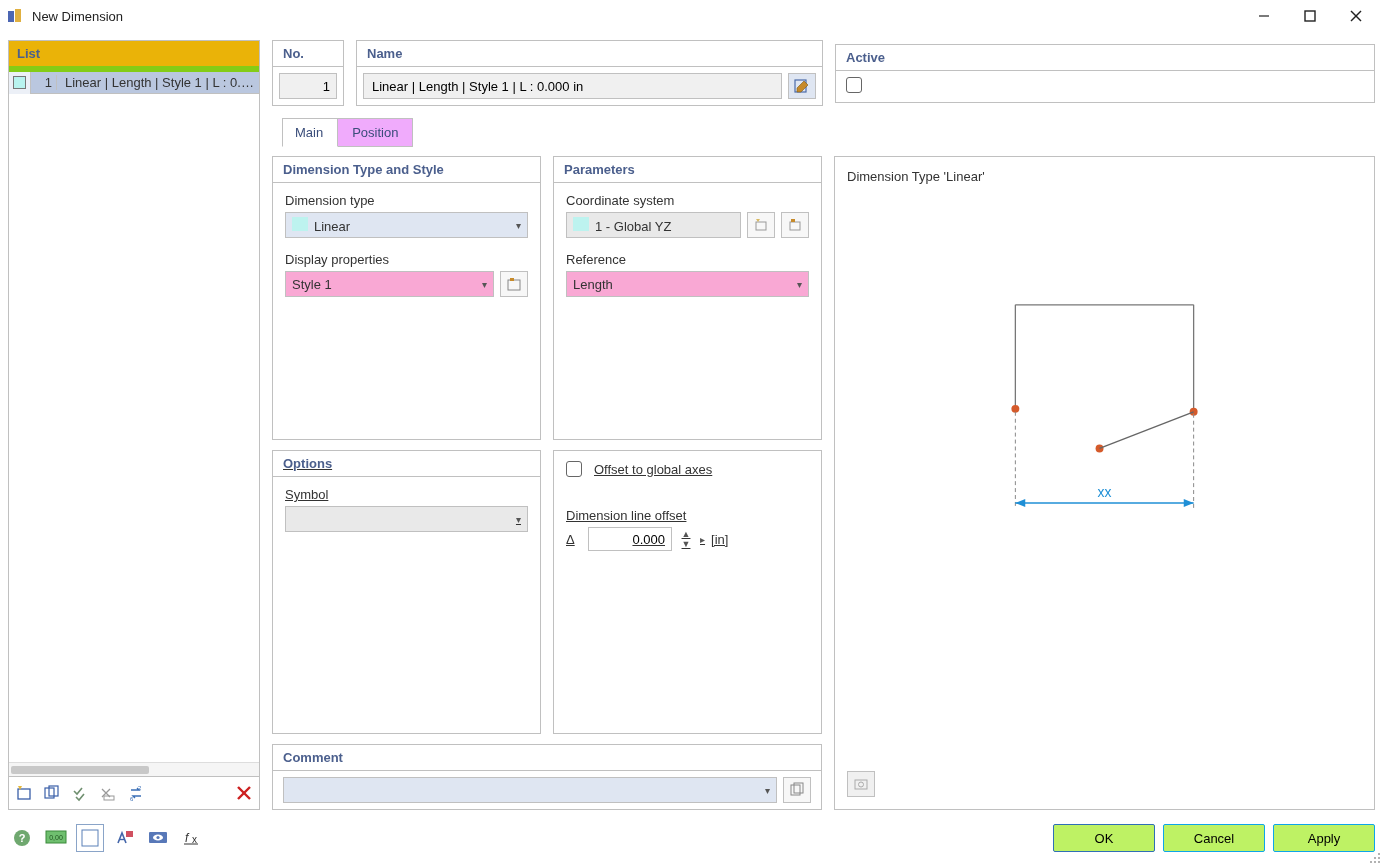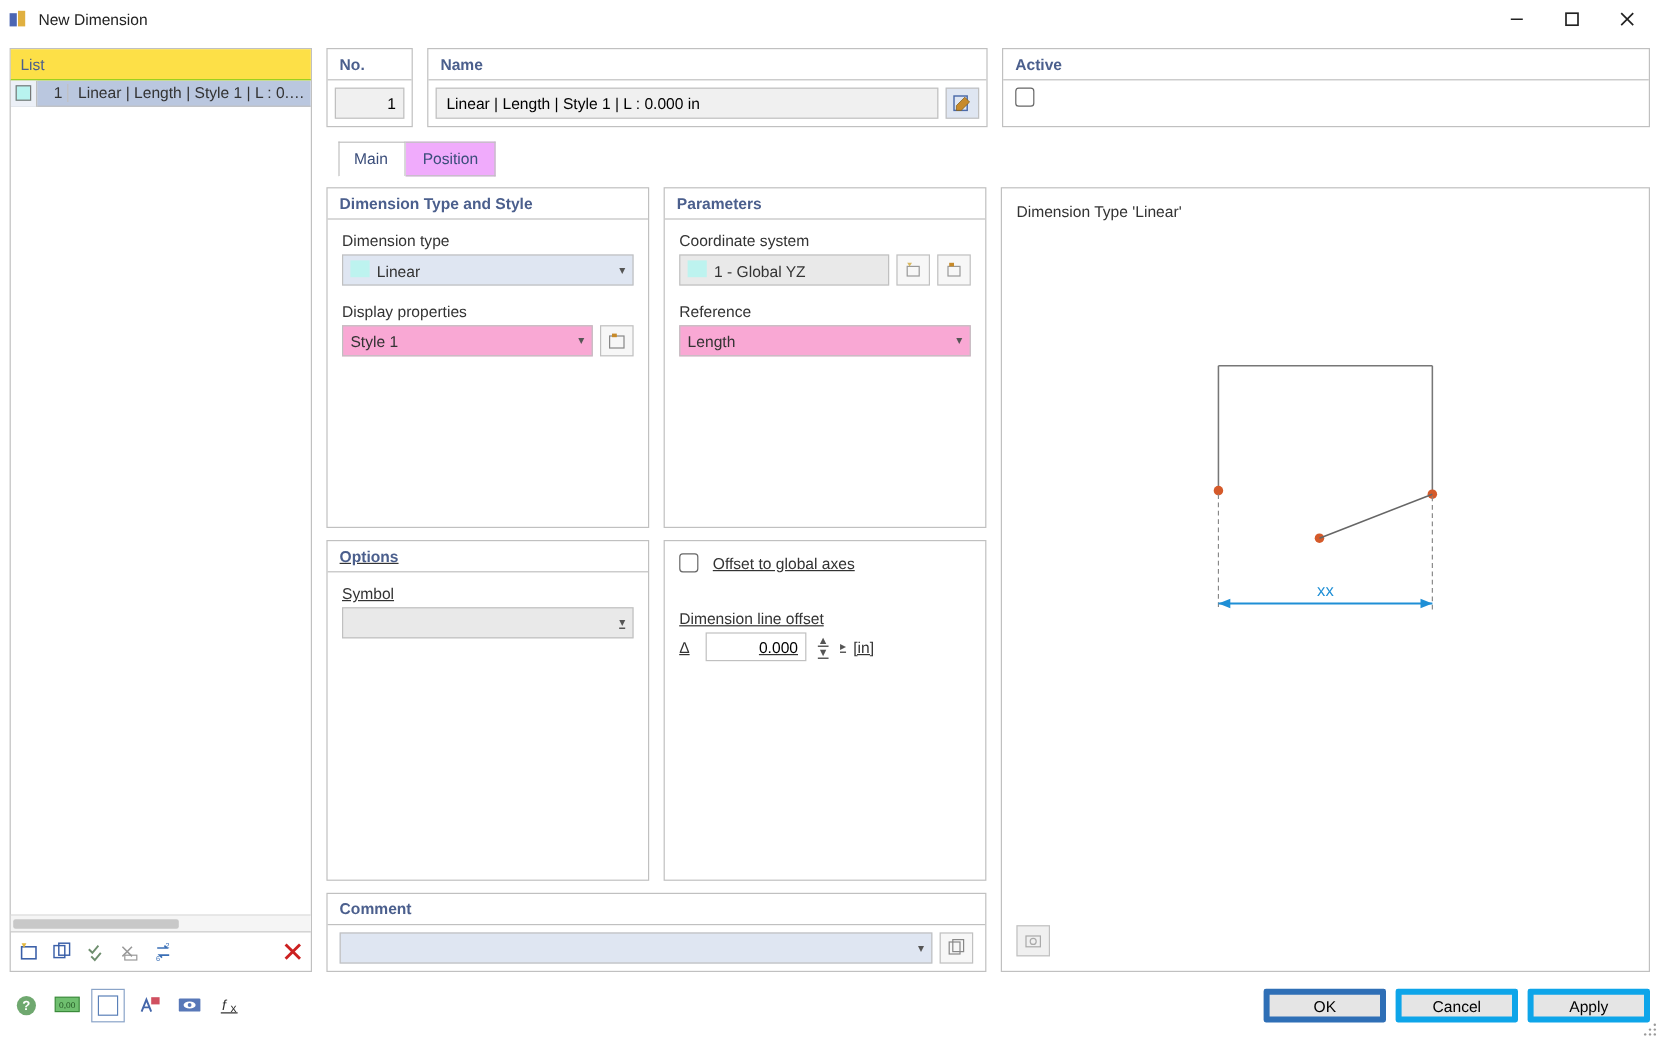--- a/index.html
+++ b/index.html
@@ -25,22 +25,22 @@
   .win-btn svg { stroke:#222; }
   
   .work {
     position:absolute; left:8px; right:8px; top:40px; bottom:56px;
     display:flex; gap:12px;
   }
   
   .panel { background:#fff; border:1px solid #c0c0c0; }
   .left-panel { width:252px; display:flex; flex-direction:column; }
   .left-head {
-    background:#fde047; color:#4b5f8d; font-weight:400; padding:5px 8px;
-    border-bottom:1px solid #84cc16;
+    background:#eab308; color:#4b5f8d; font-weight:700; padding:5px 8px;
+    border-bottom:6px solid #84cc16;
   }
   .left-body { flex:1; overflow:auto; position:relative; }
   .list-row {
     display:flex; align-items:center; gap:4px; background:#bac7df;
     height:22px; border-bottom:1px solid #c0c0c0;
   }
   .list-row .check {
     width:22px; height:22px; display:flex; align-items:center; justify-content:center;
     border-right:1px solid #c0c0c0; background:#ecf0f7;
   }
@@ -48,21 +48,21 @@
   .list-row .num { width:22px; text-align:right; padding-right:4px; border-right:1px solid #c0c0c0; }
   .list-row .txt { padding-left:4px; flex:1; white-space:nowrap; overflow:hidden; text-overflow:ellipsis; }
   .left-scroll { height:14px; background:#f5f5f5; border-top:1px solid #ddd; position:relative; }
   .left-scroll .thumb { position:absolute; left:2px; top:3px; width:55%; height:8px; background:#c8c8c8; border-radius:2px;}
   .left-foot { border-top:1px solid #c0c0c0; padding:5px 4px; display:flex; gap:6px; align-items:center; }
   .left-foot .spacer { flex:1; }
   .tb-btn { width:22px; height:22px; display:flex; align-items:center; justify-content:center; border:1px solid transparent; border-radius:2px;}
   .tb-btn svg { width:18px; height:18px; }
   
   .right-block { flex:1; display:flex; flex-direction:column; gap:10px; }
-  .toprow { display:flex; gap:12px; }
+  .toprow { display:flex; gap:12px;align-items:center; }
   .section-head { color:#4b5f8d; font-weight:600; padding:5px 10px; border-bottom:1px solid #c0c0c0; }
   .no-box { width:72px; }
   .no-box .body { padding:6px; }
   .no-box input { width:100%; height:26px; border:1px solid #c0c0c0; text-align:right; padding:0 6px; font:inherit; background:#f0f0f0; }
   .name-box { flex:1; }
   .name-box .body { padding:6px; display:flex; gap:6px; align-items:center; }
   .name-box input { flex:1; height:26px; border:1px solid #c0c0c0; padding:0 8px; font:inherit; background:#f0f0f0; }
   .icon-btn { width:28px; height:26px; border:1px solid #c0c0c0; background:#dfe6f2; display:flex; align-items:center; justify-content:center; }
   .active-box { width:540px; }
   .active-box .body { padding:6px 10px; }
@@ -94,21 +94,21 @@
   .comment-panel .select { flex:1; background:#dfe6f2;}
   .preview-panel { flex:1; padding:12px; position:relative; }
   .preview-title { font-size:13px; }
   
   .bottombar {
     position:absolute; left:8px; right:8px; bottom:8px; height:40px;
     display:flex; align-items:center; gap:8px;
   }
   .bottombar .spacer { flex:1; }
   .bbtn {
-    min-width:102px; height:28px; border:5px solid #0ea5e9; background:#e5e5e5;
+    min-width:102px; height:28px; border:1px solid #0ea5e9; background:#bef264;
     display:flex; align-items:center; justify-content:center; font:inherit; border-radius:2px;
   }
   .bbtn.primary { border-color:#2f6fb6; }
   .bottom-tb { display:flex; gap:6px; }
   .bottom-tb .tb { width:28px; height:28px; border:1px solid transparent; display:flex; align-items:center; justify-content:center;}
   .bottom-tb .tb.sel { border:1px solid #8aa4c8; }
   
   .grip { position:absolute; right:2px; bottom:2px; width:14px; height:14px; }
 </style>
 </head>

